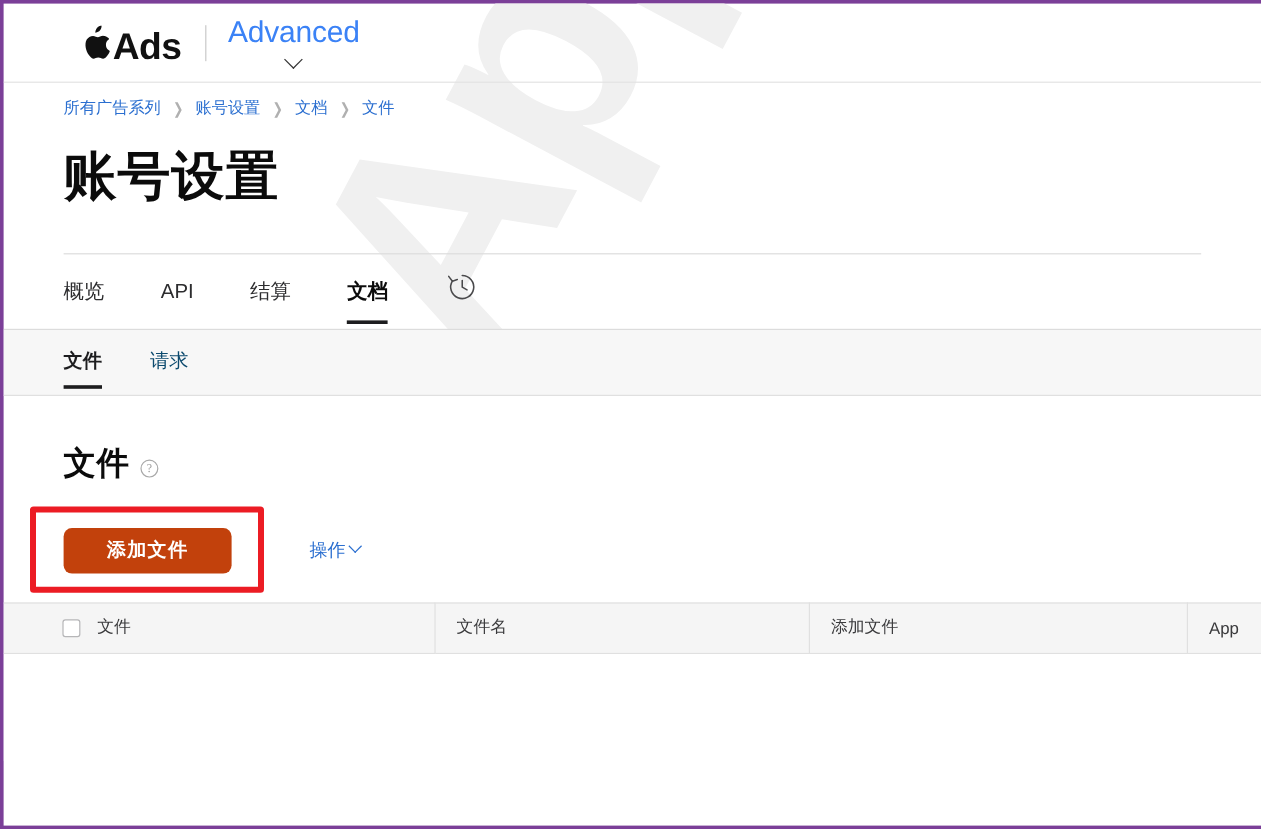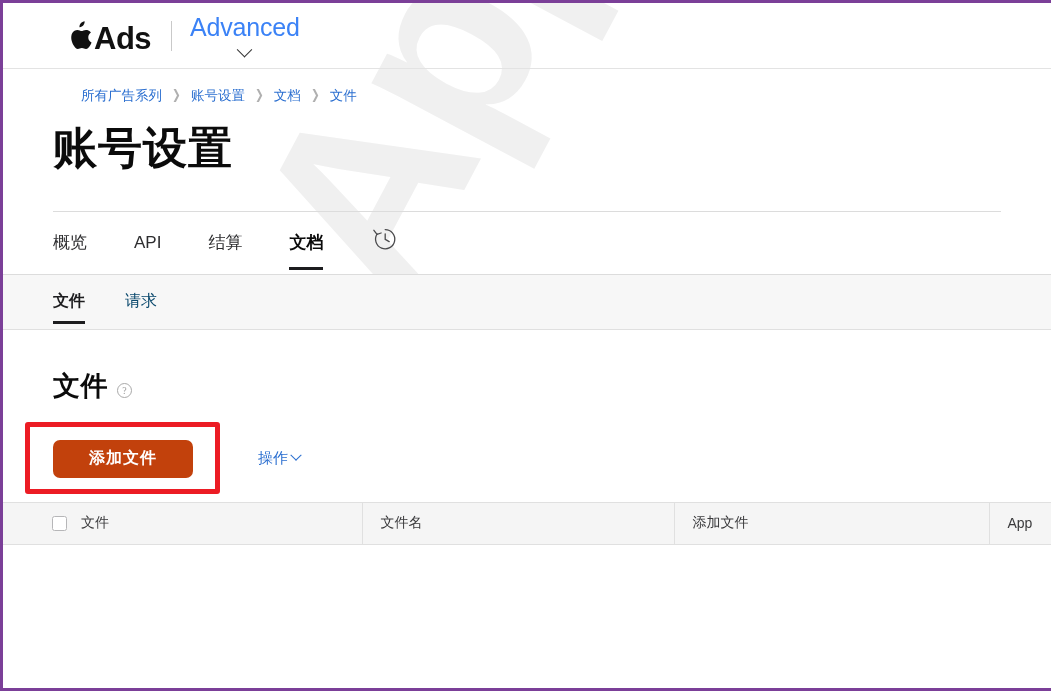--- a/index.html
+++ b/index.html
@@ -102,24 +102,23 @@
     border-bottom: 1.6px solid #333;
     transform: rotate(45deg) translate(-2px,-2px);
   }
 
   
   #breadcrumb {
     padding: 18px 10px 0 50px;
     font-size: 13.5px;
     color: #0070c9;
     display: flex;
-    align-items: flex-start;
+    align-items: flex-end;
     gap: 9px;
     height: 30px;
-    margin-left: 28px;
   }
   #breadcrumb .crumb { color: #2b6fd0; cursor: pointer; }
   #breadcrumb .sep {
     color: #b0b0b0;
     font-size: 13px;
     display: inline-block;
     transform: scaleX(0.8);
   }
 
   

